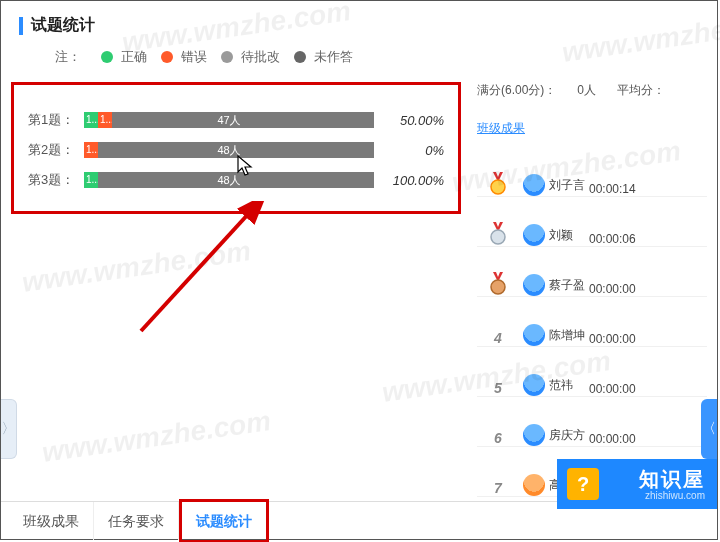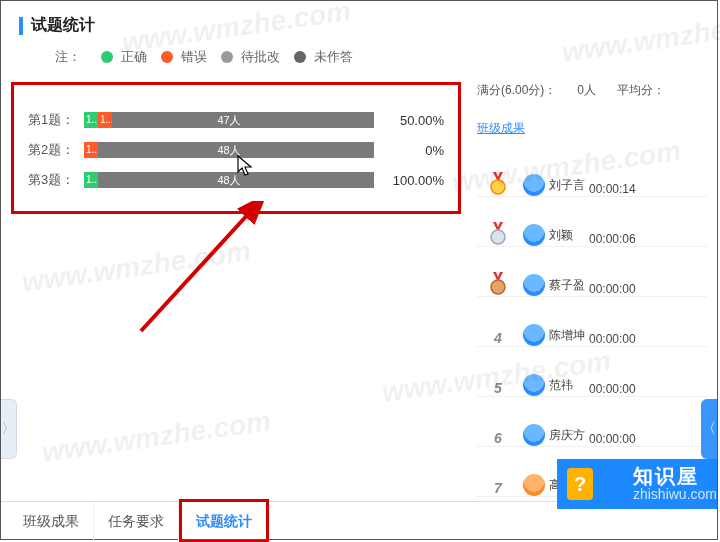--- a/index.html
+++ b/index.html
@@ -21,21 +21,21 @@
   .dot.gray { background: #9a9a9a; } .dot.dark { background: #666; }
   .main { display: flex; margin-top: 8px; }
   .left { flex: 1; padding: 0 16px 0 10px; }
   .stats-box { border: 3px solid #d40000; padding: 14px 14px 18px 14px; height: 132px; }
   .q-row { display: flex; align-items: center; margin: 12px 0; font-size: 13px; }
   .q-label { width: 56px; color: #555; }
   .bar-wrap { position: relative; flex: 1; height: 16px; background: #7a7a7a; display: flex; align-items: center; }
   .seg { height: 16px; color: #fff; font-size: 10px; line-height: 16px; padding: 0 2px; overflow: hidden; white-space: nowrap; }
   .seg.green { background: #2ecc71; } .seg.red { background: #ff5a2a; }
   .bar-text { position: absolute; left: 50%; transform: translateX(-50%); color: #fff; font-size: 11px; }
-  .q-pct { width: 70px; text-align: right; padding-left: 16px; color: #333; }
+  .q-pct { width: 70px; text-align: right; padding-left: 16px; color: #333; font-style: italic; }
   .arrow-svg { position: absolute; top: 200px; left: 120px; pointer-events: none; }
   .cursor-svg { position: absolute; top: 153px; left: 235px; pointer-events: none; }
   .right { width: 240px; padding-right: 10px; }
   .summary { font-size: 12px; color: #555; margin-bottom: 10px; display: flex; align-items: center; gap: 21px; flex-wrap: wrap; }
   .summary a { color: #2b8cff; text-decoration: underline; }
   .table-head { display: flex; background: #f3f6fa; border: 1px solid #e3e8ef; height: 34px; align-items: center; font-size: 12px; color: #666; font-weight: bold; }
   .col-rank { width: 42px; text-align: center; }
   .col-name { width: 70px; text-align: left; padding-left: 4px; }
   .col-time { width: 70px; text-align: left; }
   .col-score { width: 46px; text-align: center; }
@@ -50,21 +50,21 @@
   .side-tab { position:absolute; left:0; top:398px; width:16px; height:60px; background:#e6eef7; border:1px solid #d0dae6; border-left:none; border-radius:0 6px 6px 0; display:flex; align-items:center; justify-content:center; color:#9ab; font-size:14px;}
   .side-tab-r { position:absolute; right:0; top:398px; width:16px; height:60px; background:#3a95ff; border-radius:6px 0 0 6px; display:flex; align-items:center; justify-content:center; color:#fff; font-size:14px;}
   .bottom-tabs { position:absolute; bottom:0; left:0; right:0; height:38px; border-top:1px solid #ddd; background:#fff; display:flex; align-items:center; padding-left:8px; }
   .btab { padding: 0 14px; font-size: 14px; color:#555; height:38px; line-height:38px; border-right:1px solid #eee; cursor:pointer; }
   .btab.active { color:#2b8cff; font-weight:bold; }
   .btab-box { border:3px solid #d40000; padding:0; }
   .logo-badge { position:absolute; right:0; bottom:30px; width:160px; height:50px; background:#1e88ff; display:flex; align-items:center; padding-left:10px; gap:10px; }
   .logo-icon { width:32px; height:32px; background:#ffb300; border-radius:4px; display:flex; align-items:center; justify-content:center; color:#fff; font-weight:bold; font-size:20px;}
   .logo-text-wrap { display:flex; flex-direction:column; line-height:1.1;margin-left:30px;}
   .logo-text { font-size:20px; color:#fff; font-weight:bold; letter-spacing:2px;}
-  .logo-sub  { font-size:14px; color:#cde5ff; }
+  .logo-sub  { font-size:10px; color:#cde5ff;text-align:right; }
 </style>
 </head>
 <body>
 
 <div class="container">
   <div class="watermark wm1">www.wmzhe.com</div>
   <div class="watermark wm2">www.wmzhe.com</div>
   <div class="watermark wm3">www.wmzhe.com</div>
   <div class="watermark wm4">www.wmzhe.com</div>
   <div class="watermark wm5">www.wmzhe.com</div>

